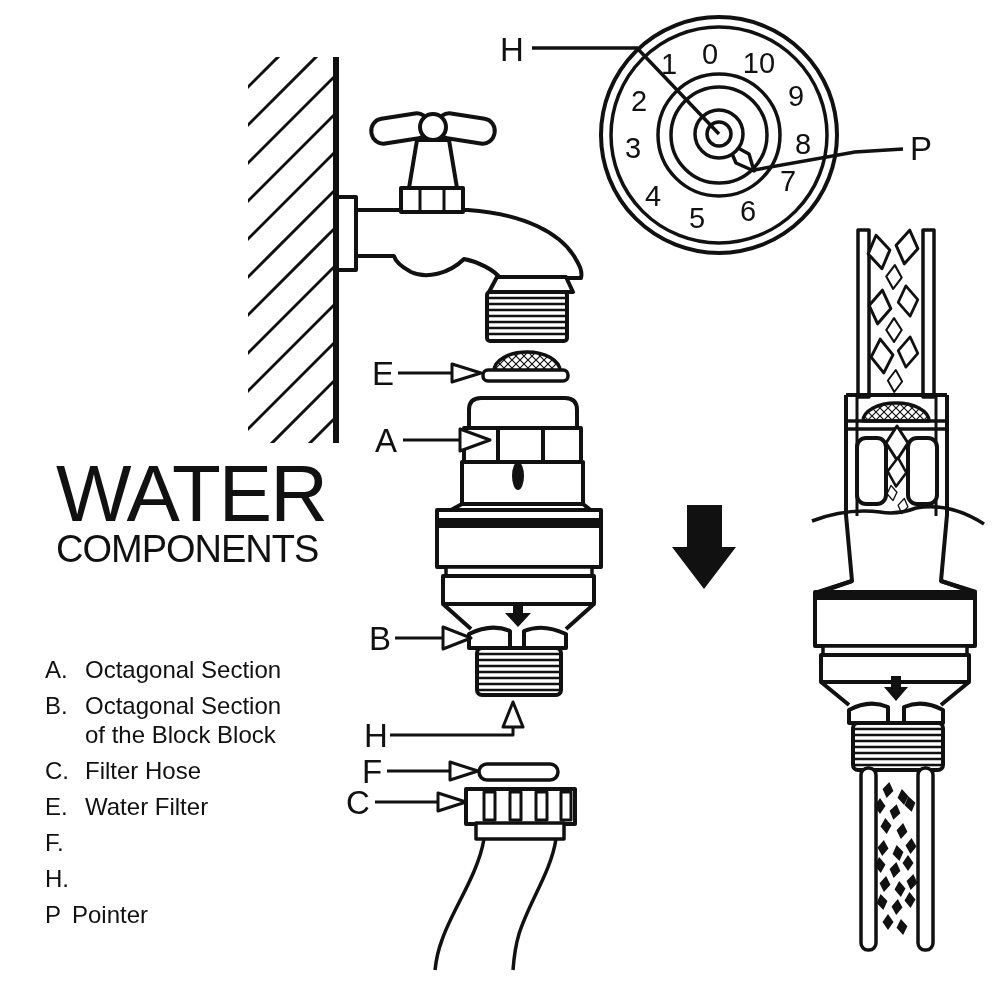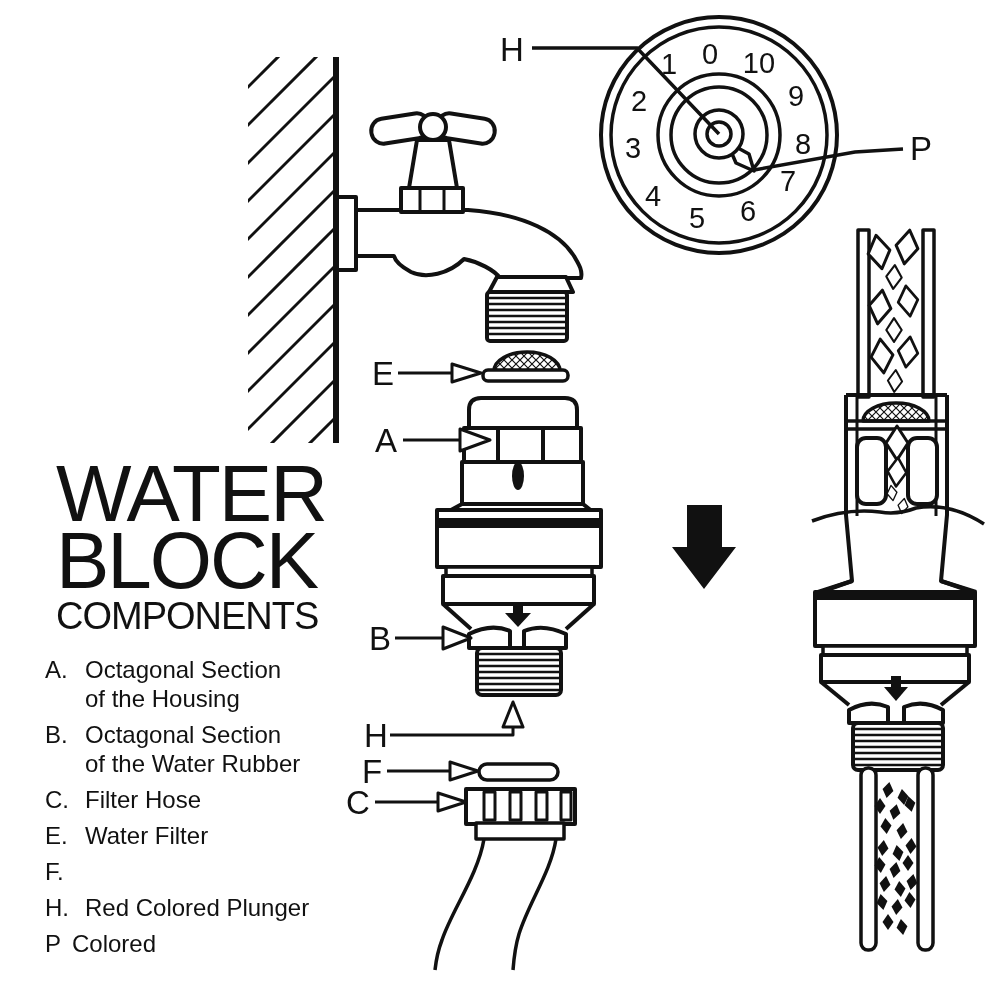--- a/index.html
+++ b/index.html
@@ -283,49 +283,47 @@
         <use href="#dFil" transform="translate(910,900) rotate(-4)"></use>
         <use href="#dFil" transform="translate(888,922)"></use>
         <use href="#dFil" transform="translate(902,927) rotate(-8)"></use>
       </g>
     </g>
   </g>
 </svg>
 
   <div id="title">
     <div class="t1">WATER</div>
-    <div class="t2">BLOCK</div>
     <div class="t3">COMPONENTS</div>
   </div>
 
   <div id="legend">
     <div class="li">
       <span class="key">A.</span>
       <span><span class="l1">Octagonal Section</span><br>
-      <span class="l2">of the Housing</span></span>
+      </span>
     </div>
     <div class="li">
       <span class="key">B.</span>
       <span><span class="l1">Octagonal Section</span><br>
-      <span class="l2">of the Water Rubber</span></span>
+      <span class="l2">of the Block Block</span></span>
     </div>
     <div class="li">
       <span class="key">C.</span>
       <span class="l1">Filter Hose</span>
     </div>
     <div class="li">
       <span class="key">E.</span>
       <span class="l1">Water Filter</span>
     </div>
     <div class="li">
       <span class="key">F.</span>
     </div>
     <div class="li">
       <span class="key">H.</span>
-      <span class="l1">Red Colored Plunger</span>
     </div>
     <div class="li">
       <span class="key nodot">P</span>
-      <span class="l1">Colored</span>
+      <span class="l1">Pointer</span>
     </div>
   </div>
 
 </div>
 
 </body></html>

